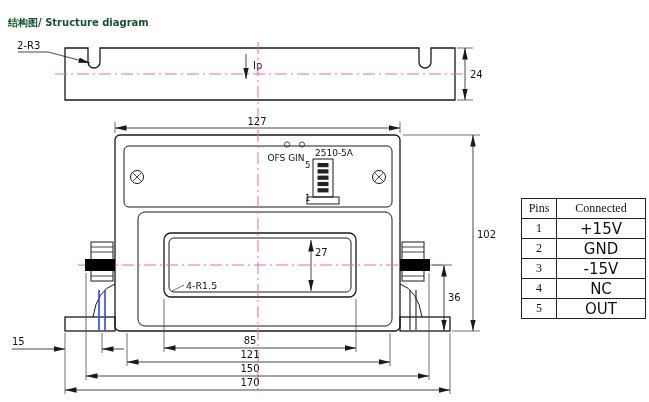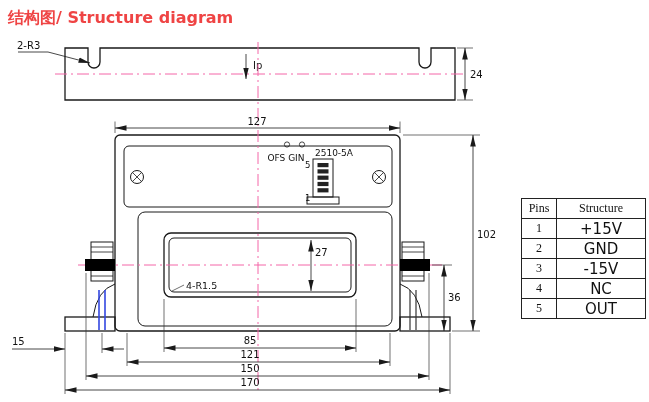--- a/index.html
+++ b/index.html
@@ -1,18 +1,18 @@
 <!DOCTYPE html>
 <html><head>
 <meta charset="utf-8">
 <style>
   html,body{margin:0;padding:0;background:#ffffff;}
   .canvas{position:relative;width:649px;height:402px;background:#fff;overflow:hidden;
           font-family:"DejaVu Sans",sans-serif;color:#111;}
-  .title{position:absolute;left:8px;top:8px;font-size:16px;font-weight:bold;color:#ef4444;}
+  .title{position:absolute;left:8px;top:16px;font-size:10px;font-weight:bold;color:#14532d;}
   svg{position:absolute;left:0;top:0;}
   .outline{fill:none;stroke:#1a1a1a;stroke-width:1.3;}
   .med{fill:none;stroke:#1a1a1a;stroke-width:1;}
   .thin{fill:none;stroke:#1a1a1a;stroke-width:.8;}
   .ext{fill:none;stroke:#333;stroke-width:.7;}
   .cline{fill:none;stroke-width:1;stroke-dasharray:12 4 2 4;}
   .slot{fill:none;stroke-width:1.6;}
   .slot-dark{fill:none;stroke:#333;stroke-width:1.2;}
   .lbl{font-family:"DejaVu Sans",sans-serif;font-size:10px;fill:#111;}
   .s9{font-size:9px;}
@@ -190,21 +190,21 @@
         <text class="lbl mid" x="250" y="386">170</text>
       </g>
     </g>
   </svg>
 
   <div class="pin-table-wrap">
     <table class="pt">
       <tbody>
           <tr>
         <th>Pins</th>
-        <th>Structure</th>
+        <th>Connected</th>
       </tr>
       <tr>
         <td class="pin-cell">1</td>
         <td class="val-cell">+15V</td>
       </tr>
       <tr>
         <td class="pin-cell">2</td>
         <td class="val-cell">GND</td>
       </tr>
       <tr>

